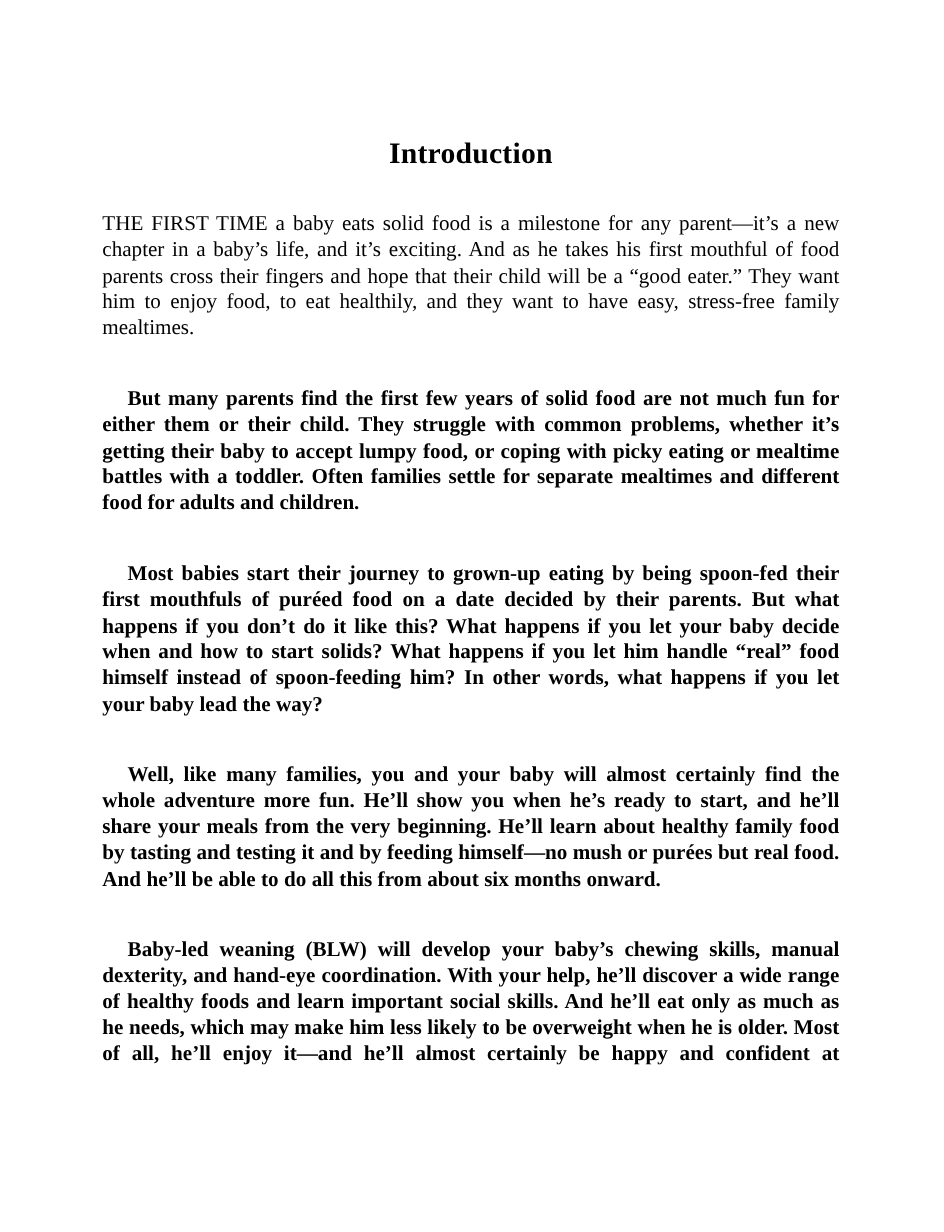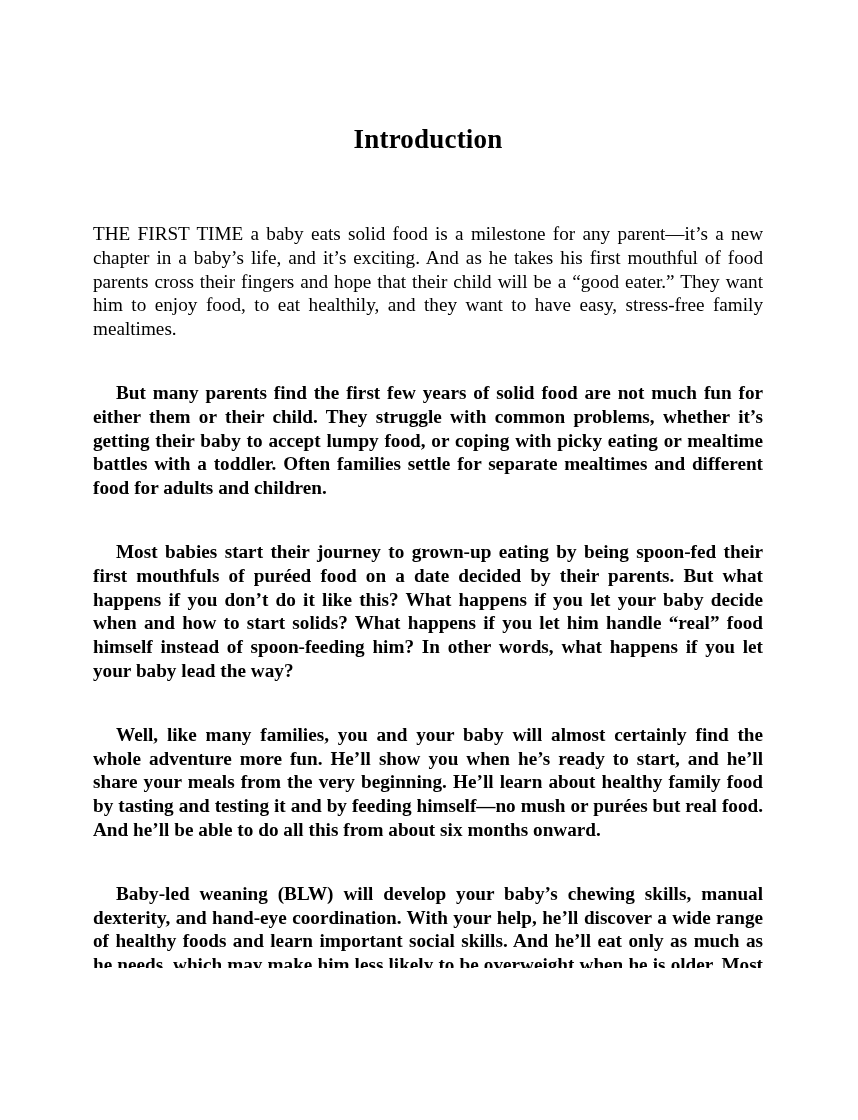--- a/index.html
+++ b/index.html
@@ -34,21 +34,21 @@
     font-weight: bold;
     text-align: center;
     letter-spacing: 0.2px;
     margin: 0;
     padding-top: 122px;
     line-height: 34px;
     color: #000000;
   }
 
   .body-block {
-    margin-top: 66px;
+    margin-top: 36px;
   }
 
   p.para {
     font-size: 19.2px;
     line-height: 23.8px;
     text-align: justify;
     text-justify: inter-word;
     margin: 0;
     color: #000000;
     hyphens: none;

